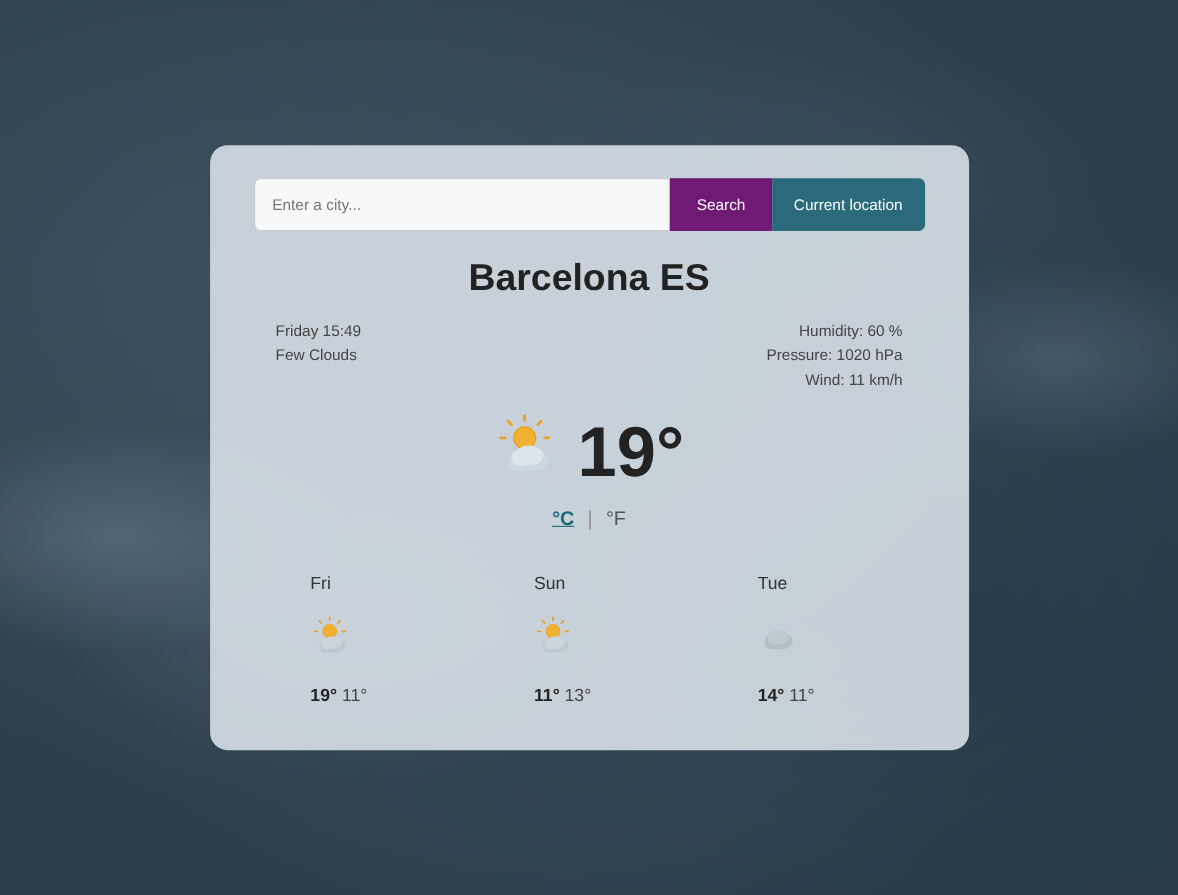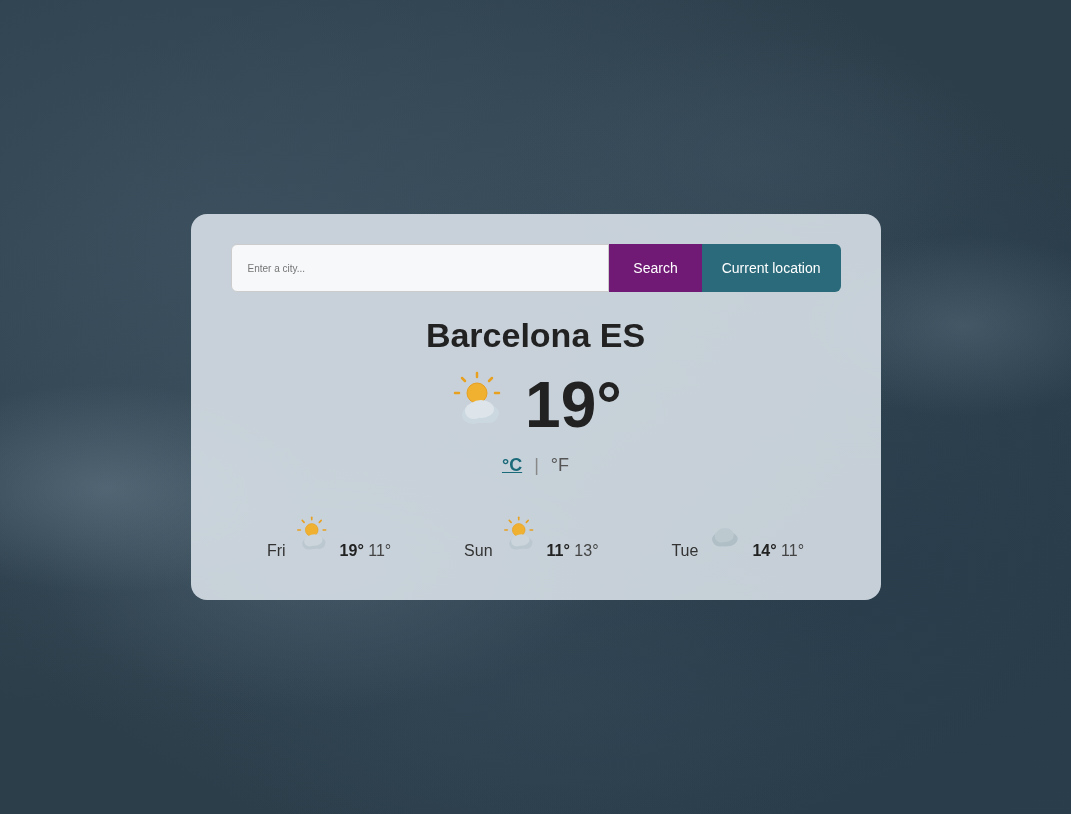--- a/index.html
+++ b/index.html
@@ -53,21 +53,21 @@
       display: flex;
       gap: 0;
       margin-bottom: 24px;
     }
 
     .city-input {
       flex: 1;
       padding: 10px 16px;
       border: 1px solid #ccc;
       border-radius: 6px 0 0 6px;
-      font-size: 10px;
+      font-size: 14px;
       color: #888;
       background: rgba(255,255,255,0.85);
       outline: none;
     }
 
     .search-btn {
       padding: 10px 24px;
       background: #701a75;
       color: #fff;
       border: none;
@@ -168,23 +168,23 @@
     
     .forecast-row {
       display: flex;
       justify-content: space-around;
       align-items: flex-start;
       padding-top: 8px;
     }
 
     .forecast-day {
       display: flex;
-      flex-direction: row;
-      align-items: flex-end;
-      gap: 8px;
+      flex-direction: column;
+      align-items: flex-start;
+      gap: 20px;
       min-width: 100px;
     }
 
     .day-label {
       font-size: 16px;
       color: #333;
       font-weight: 400;
     }
 
     .day-icon {
@@ -214,20 +214,31 @@
 <div class="card">
 
   <div class="search-row">
     <input class="city-input" type="text" placeholder="Enter a city..." style="">
     <button class="search-btn">Search</button>
     <button class="location-btn">Current location</button>
   </div>
 
   <div class="city-title">Barcelona ES</div>
 
+  <div class="weather-info">
+    <div class="weather-desc">
+      <div>Friday 15:49</div>
+      <div>Few Clouds</div>
+    </div>
+    <div class="weather-stats">
+      <div>Humidity: 60 %</div>
+      <div>Pressure: 1020 hPa</div>
+      <div>Wind: 11 km/h</div>
+    </div>
+  </div>
 
   <div class="temp-display">
     <div class="weather-icon-main">
       
       <svg width="60" height="60" viewBox="0 0 60 60" fill="none" xmlns="http://www.w3.org/2000/svg">
 
         <g stroke="#e8a020" stroke-width="2.5" stroke-linecap="round">
           <line x1="28" y1="6" x2="28" y2="2"></line>
           <line x1="40" y1="10" x2="43" y2="7"></line>
           <line x1="46" y1="22" x2="50" y2="22"></line>

